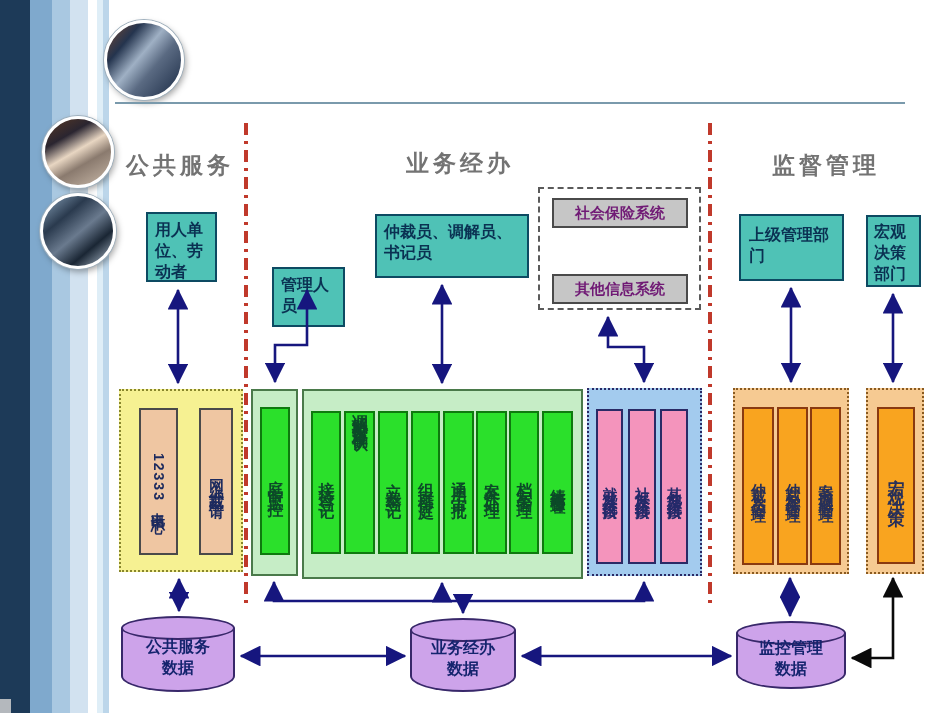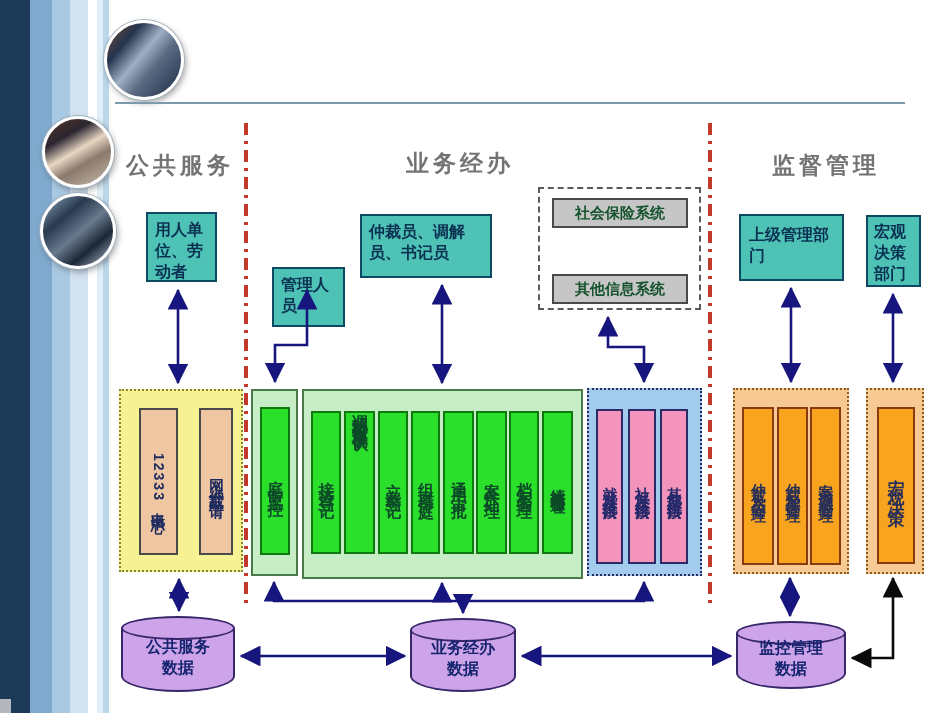--- a/index.html
+++ b/index.html
@@ -44,21 +44,21 @@
   .sep-right{left:708px;}
 
   
   .teal{position:absolute;background:#4fc2b6;border:2px solid #0d4a62;color:#0a3152;
     font-weight:bold;font-size:16px;line-height:1.32;padding:5px 7px;box-sizing:border-box;}
 
   
   .gray-container{position:absolute;left:538px;top:187px;width:163px;height:123px;
     border:2px dashed #5a5a5a;box-sizing:border-box;background:#fff;}
   .gray-box{position:absolute;left:552px;width:136px;height:30px;background:#c6c6c6;
-    border:2px solid #4a4a4a;box-sizing:border-box;color:#14532d;font-weight:bold;font-size:15px;
+    border:2px solid #4a4a4a;box-sizing:border-box;color:#701a75;font-weight:bold;font-size:15px;
     display:flex;align-items:center;justify-content:center;}
 
   
   .container{position:absolute;box-sizing:border-box;}
   .cont-yellow{left:119px;top:389px;width:124px;height:183px;background:#f6f192;border:2px dotted #88862c;}
   .cont-green1{left:251px;top:389px;width:47px;height:187px;background:#c6edc6;border:2px solid #4a7a4a;}
   .cont-green2{left:302px;top:389px;width:281px;height:190px;background:#c6edc6;border:2px solid #4a7a4a;}
   .cont-blue{left:587px;top:388px;width:115px;height:188px;background:#a3cbee;border:2px dotted #2a2a66;}
   .cont-orange1{left:733px;top:388px;width:116px;height:186px;background:#f6ca92;border:2px dotted #8a5a20;}
   .cont-orange2{left:866px;top:388px;width:58px;height:186px;background:#f6ca92;border:2px dotted #8a5a20;}
@@ -115,21 +115,21 @@
 
   <div class="separator sep-left"></div>
   <div class="separator sep-right"></div>
 
   <div class="teal" style="left:146px;top:212px;width:71px;height:70px;">
     <span>用人单位、劳动者</span>
   </div>
   <div class="teal" style="left:272px;top:223px;width:73px;height:60px;margin-top:44px;">
     <span>管理人员</span>
   </div>
-  <div class="teal" style="left:360px;top:214px;width:132px;height:64px;">
+  <div class="teal" style="left:375px;top:214px;width:154px;height:64px;">
     <span>仲裁员、调解员、书记员</span>
   </div>
   <div class="teal" style="left:739px;top:214px;width:105px;height:67px;padding:8px;">
     <span>上级管理部门</span>
   </div>
   <div class="teal" style="left:866px;top:215px;width:55px;height:72px;padding:4px 6px;">
     <span>宏观决策部门</span>
   </div>
 
   <div class="gray-container"></div>

